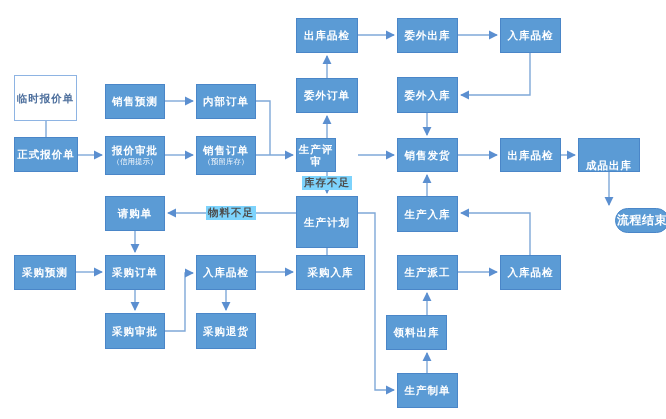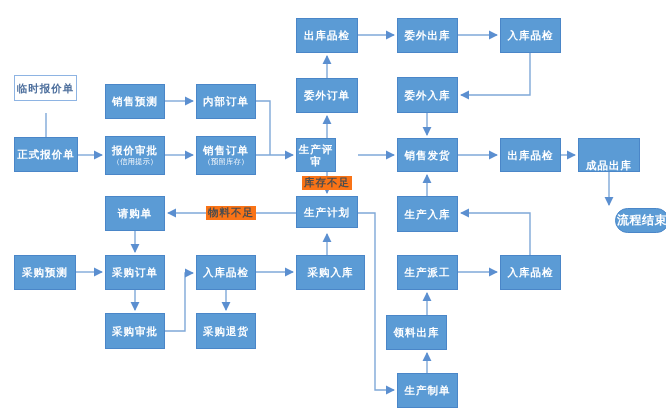--- a/index.html
+++ b/index.html
@@ -12,21 +12,21 @@
   .node{
     position:absolute;display:flex;flex-direction:column;align-items:center;justify-content:center;
     background:#5b9bd5;border:1px solid #4a86c8;color:#ffffff;
     font-size:10.5px;font-weight:bold;letter-spacing:1px;box-sizing:border-box;
     text-align:center;line-height:1.15;
   }
   .node .sub{font-size:7.5px;font-weight:normal;letter-spacing:0;margin-top:2px;opacity:.95;}
   .node.white{background:#ffffff;border:1.5px solid #8eb4e3;color:#4d6f9d;}
   .node.capsule{border-radius:13px;letter-spacing:0.5px;font-size:12px;border-color:#4a86c8;margin-left:32px;}
   .edge-label{
-    position:absolute;transform:translate(-50%,-50%);background:#f97316;
+    position:absolute;transform:translate(-50%,-50%);background:#7dd3fc;
     padding:0 2px;font-size:10.5px;font-weight:bold;color:#4d4d4d;letter-spacing:1px;white-space:nowrap;
   }
 </style>
 </head>
 <body>
 
 <div id="canvas">
   <svg id="edges-svg" viewBox="0 0 666 419">
     <defs>
       <marker id="arrowhead" viewBox="0 0 10 10" refX="9" refY="5" markerWidth="6.5" markerHeight="6.5" orient="auto-start-reverse">
@@ -67,21 +67,21 @@
     </svg>
 <div class="node" style="left: 296px; top: 18px; width: 62px; height: 35px;">
       <span>出库品检</span>
     </div>
     <div class="node" style="left: 397px; top: 18px; width: 61px; height: 35px;">
       <span>委外出库</span>
     </div>
     <div class="node" style="left: 500px; top: 18px; width: 61px; height: 35px;">
       <span>入库品检</span>
     </div>
-    <div class="node white" style="left: 14px; top: 75px; width: 63px; height: 26px;">
+    <div class="node white" style="left: 14px; top: 75px; width: 63px; height: 46px;">
       <span>临时报价单</span>
     </div>
     <div class="node" style="left: 105px; top: 84px; width: 60px; height: 35px;">
       <span>销售预测</span>
     </div>
     <div class="node" style="left: 196px; top: 84px; width: 60px; height: 35px;">
       <span>内部订单</span>
     </div>
     <div class="node" style="left: 296px; top: 78px; width: 62px; height: 35px;">
       <span>委外订单</span>
@@ -111,21 +111,21 @@
     </div>
     <div class="node" style="left: 578px; top: 138px; width: 62px; height: 34px; justify-content: flex-end;">
       <span>成品出库</span>
     </div>
     <div class="node capsule" style="left: 583px; top: 208px; width: 54px; height: 25px;">
       <span>流程结束</span>
     </div>
     <div class="node" style="left: 105px; top: 196px; width: 60px; height: 35px;">
       <span>请购单</span>
     </div>
-    <div class="node" style="left: 296px; top: 196px; width: 62px; height: 32px;">
+    <div class="node" style="left: 296px; top: 196px; width: 62px; height: 52px;">
       <span>生产计划</span>
     </div>
     <div class="node" style="left: 397px; top: 196px; width: 61px; height: 36px;">
       <span>生产入库</span>
     </div>
     <div class="node" style="left: 14px; top: 255px; width: 62px; height: 35px;">
       <span>采购预测</span>
     </div>
     <div class="node" style="left: 105px; top: 255px; width: 60px; height: 35px;">
       <span>采购订单</span>

